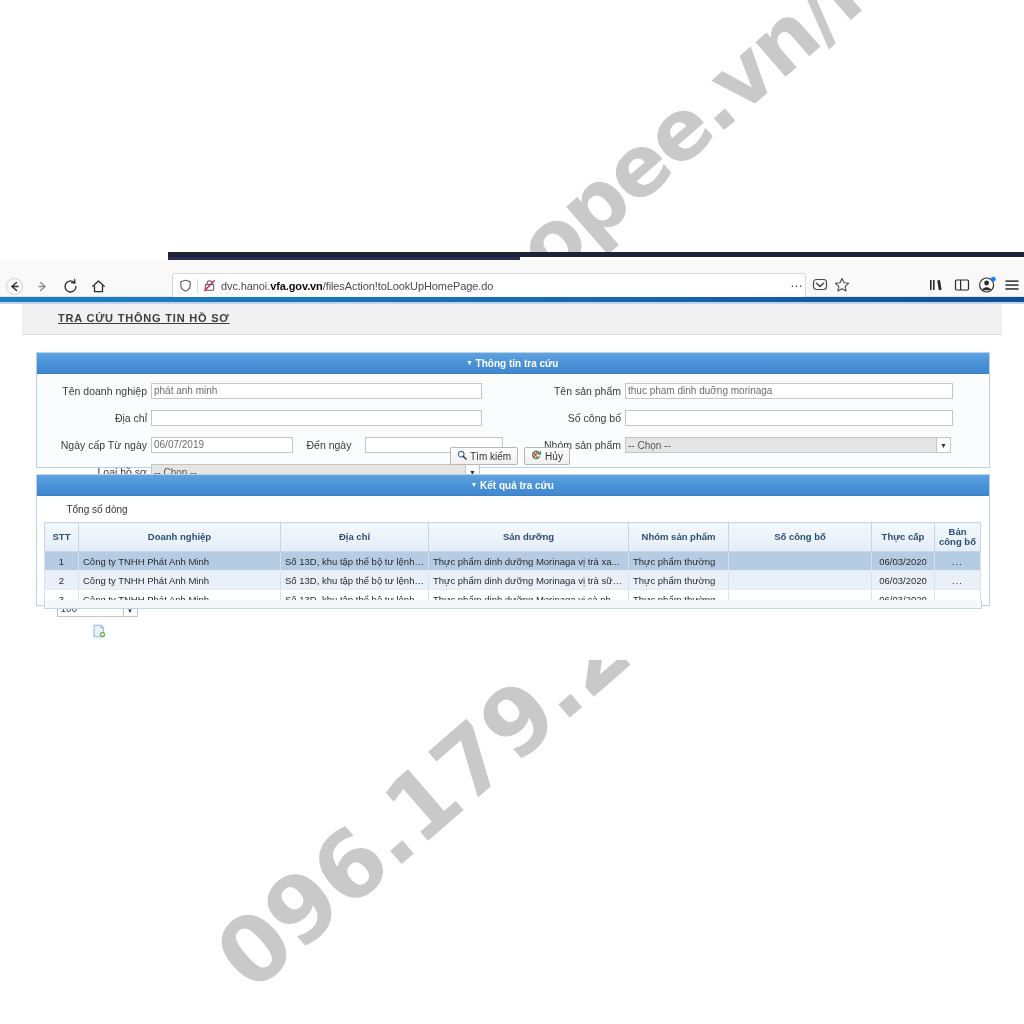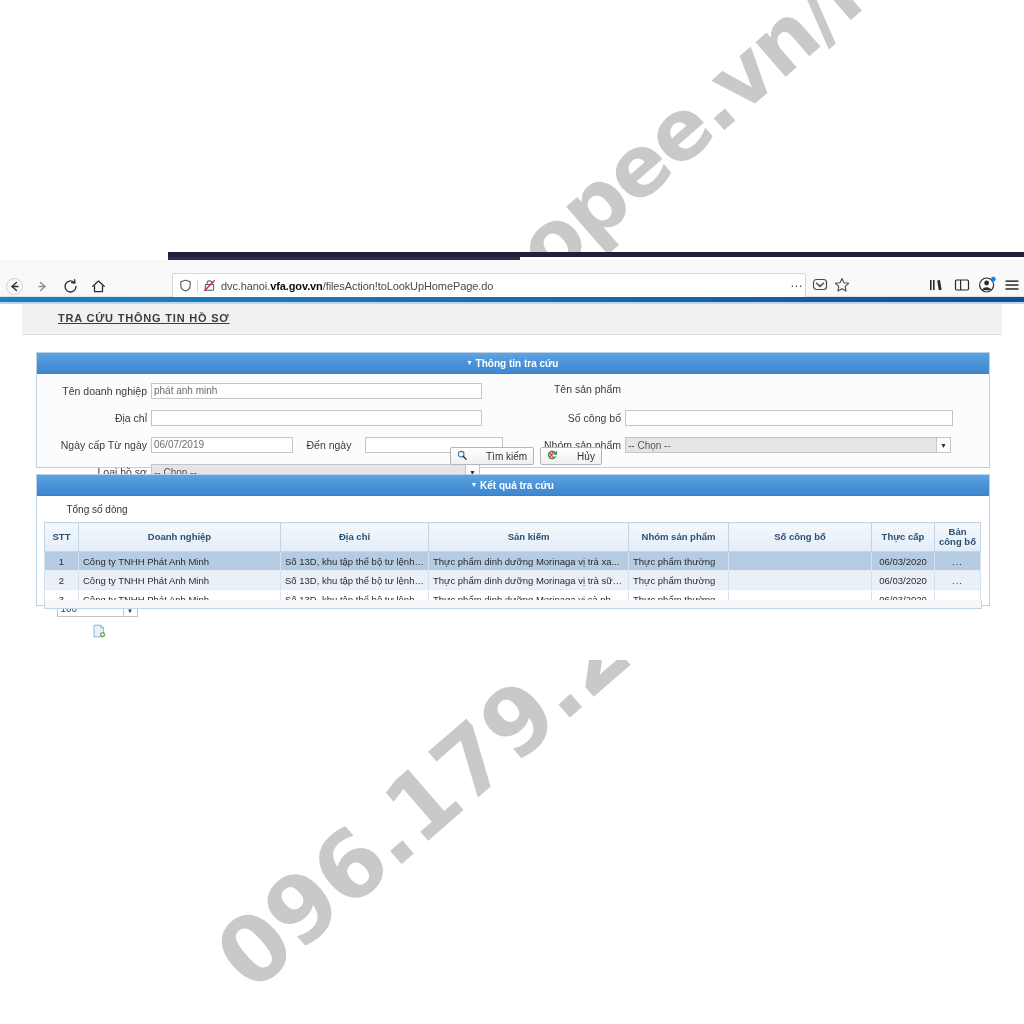--- a/index.html
+++ b/index.html
@@ -94,21 +94,21 @@
   }
   .fselect .arrow{
     width:13px;height:14px;border-left:1px solid #c5c5c5;display:flex;align-items:center;
     justify-content:center;font-size:7px;color:#333;background:#fdfdfd;
   }
   
   #btnrow{position:absolute;left:448px;top:490px;display:flex;gap:6px;}
   .btn{
     height:16px;border:1px solid #b6b6b6;border-radius:2px;
     background:linear-gradient(to bottom,#ffffff,#f0f0f0);
-    display:flex;align-items:center;gap:19px;padding:0 6px;font-size:10px;color:#333;
+    display:flex;align-items:center;gap:3px;padding:0 6px;font-size:10px;color:#333;
   }
   
   #pagerow{position:absolute;left:44px;top:547px;display:flex;align-items:center;gap:6px;flex-direction:column;}
   #pagerow .plabel{font-size:10px;color:#333;}
   .pg-select{
     width:96px;height:15px;border:1px solid #c5c5c5;background:#fff;display:flex;
     align-items:center;justify-content:space-between;font-size:10px;color:#444;padding-left:8px;
   }
   .pg-select .arrow{
     width:14px;height:15px;border-left:1px solid #c5c5c5;display:flex;align-items:center;
@@ -317,20 +317,23 @@
       <div class="form-row" style="left:0px;top:111px;width:460px;">
         <div class="flabel" style="width:110px;">Loại hồ sơ</div>
         <div class="fselect" style="width:325px;margin-left:4px;">
           <span>-- Chọn --</span>
           <span class="arrow">▼</span>
         </div>
       </div>
 
       <div class="form-row" style="left:470px;top:30px;width:470px;">
         <div class="flabel" style="width:114px;">Tên sản phẩm</div>
+        <div class="finput" style="width:322px;margin-left:4px;">
+          <span class="val">thuc pham dinh duỡng morinaga</span>
+        </div>
       </div>
 
       <div class="form-row" style="left:470px;top:57px;width:470px;">
         <div class="flabel" style="width:114px;">Số công bố</div>
         <div class="finput" style="width:322px;margin-left:4px;">
           <span class="val"></span>
         </div>
       </div>
 
       <div class="form-row" style="left:470px;top:84px;width:470px;">
@@ -407,21 +410,21 @@
         <col style="width:100px">
           <col style="width:143px">
           <col style="width:63px">
           <col style="width:46px">
       </colgroup>
       <thead>
         <tr>
           <th>STT</th>
           <th>Doanh nghiệp</th>
           <th>Địa chỉ</th>
-          <th>Sản kiếm</th>
+          <th>Sản dưỡng</th>
           <th>Nhóm sản phẩm</th>
           <th>Số công bố</th>
           <th>Thực cấp</th>
           <th>Bản công bố</th>
         </tr>
       </thead>
       <tbody>
         <tr class="sel">
           <td class="c-stt">1</td>
           <td>Công ty TNHH Phát Anh Minh</td>

